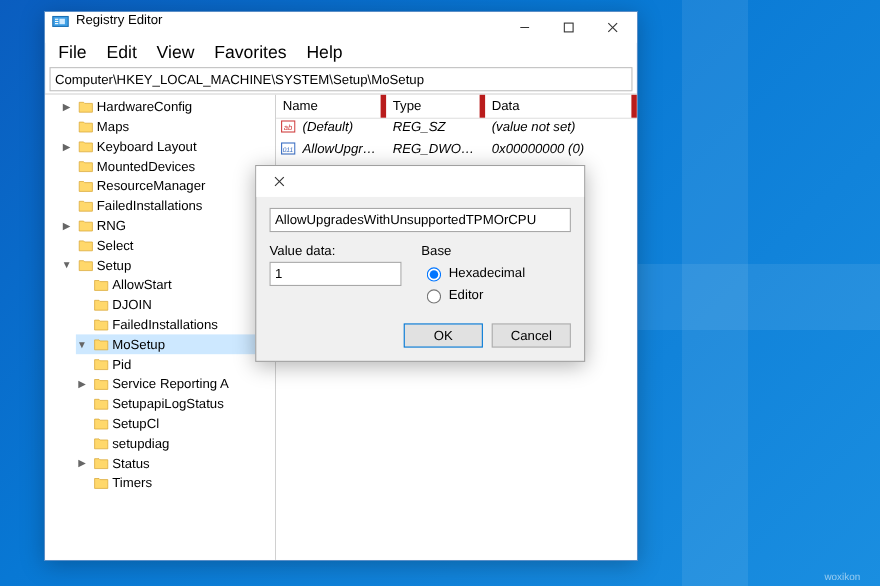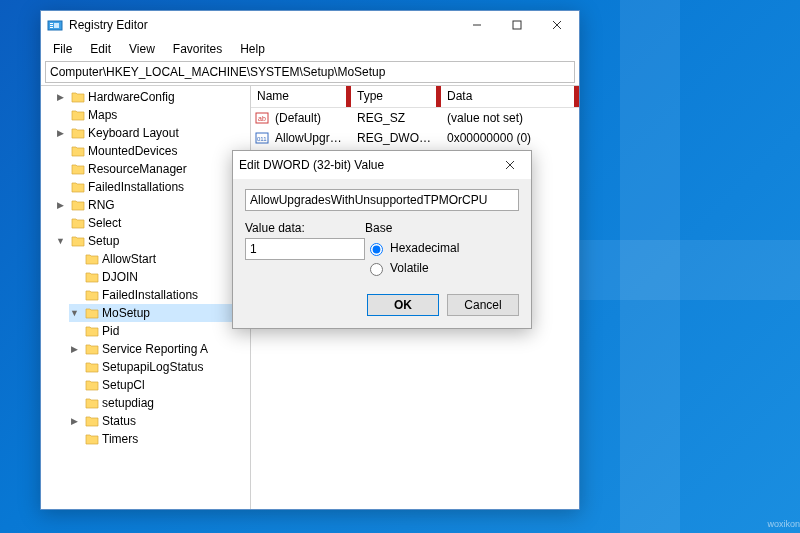--- a/index.html
+++ b/index.html
@@ -22,42 +22,42 @@
     position: absolute;
     left: 40px; top: 10px;
     width: 540px; height: 500px;
     background: #ffffff;
     border: 1px solid #5a8ec7;
     display: flex; flex-direction: column;
     box-shadow: 0 4px 20px rgba(0,0,0,0.25);
   }
   .titlebar {
     height: 28px;
-    display: flex; align-items: center;
+    display: flex; 
     padding: 0 2px 0 6px;
     background: #ffffff;
   }
   .titlebar .app-icon {
     width: 16px; height: 16px; margin-right: 6px;
     display:flex;align-items:center;justify-content:center;
   }
   .titlebar .title { flex: 1; font-size: 12px; color:#000; }
   .win-controls { display:flex; }
   .win-btn {
     width: 40px; height: 28px;
     display:flex; align-items:center; justify-content:center;
     font-family: "Segoe MDL2 Assets", sans-serif;
     font-size: 10px; color:#333;
   }
   .menubar {
     height: 20px; display:flex; align-items:center;
     padding: 0 4px; gap: 2px;
     border-bottom: 0;
   }
-  .menu-item { padding: 2px 8px; font-size:12px; }
+  .menu-item { padding: 2px 8px; font-size:16px; }
   .addressbar {
     margin: 2px 4px;
     border: 1px solid #c0c0c0;
     padding: 3px 4px;
     font-size: 12px;
     background:#fff;
   }
   .content {
     flex: 1; display: flex; border-top: 1px solid #d0d0d0;
     overflow: hidden;
@@ -70,21 +70,21 @@
   .list-pane { flex:1; background:#fff; position: relative; }
   .list-header {
     display:flex; height:22px; border-bottom:1px solid #e0e0e0;
   }
   .list-header .col {
     padding: 3px 6px; border-right:5px solid #b91c1c; font-size:12px;
   }
   .col-name { width: 100px; }
   .col-type { width: 90px; }
   .col-data { flex:1; }
-  .list-row { display:flex; height:20px; align-items:center; }
+  .list-row { display:flex; height:20px; align-items:flex-start;font-style:italic; }
   .list-row .cell { padding: 0 6px; font-size:12px; overflow:hidden; white-space:nowrap; text-overflow:ellipsis; }
   .cell.icon { width:18px; padding: 0 0 0 4px; display:flex;align-items:center;}
   .cell.name { width: 82px; }
   .cell.type { width: 90px; }
   .cell.data { flex:1; }
   
   .tree ul { list-style:none; margin:0; padding:0 0 0 14px; }
   .tree li { position:relative; }
   .tree .node {
     display:flex; align-items:center; height:18px; gap:3px;
@@ -111,36 +111,36 @@
     padding: 0 6px; background:#fff;
     justify-content:space-between;
   }
   .dialog-body { padding: 10px 12px 6px 12px; }
   .dlg-label { font-size:12px; margin-bottom:3px; }
   .dlg-input {
     width:100%; background:#fff; border:1px solid #a8a8a8;
     padding:3px 4px; font-size:12px; font-family:inherit;
     margin-bottom:10px;
   }
-  .dlg-row { display:flex; }
+  .dlg-row { display:flex; gap:18px; }
   .dlg-col { display:flex; flex-direction:column; }
   .dlg-col.val { width:120px; }
   .dlg-col.base { flex:1; }
   .radio-wrap { display:flex; align-items:center; gap:4px; font-size:12px; margin:2px 0;}
   .dialog-buttons {
     padding: 10px 12px 12px; display:flex; justify-content:flex-end; gap:8px;
   }
   .btn {
     min-width:72px; height:22px; font-size:12px;
     background:#e1e1e1; border:1px solid #adadad;
     display:flex;align-items:center;justify-content:center;
   }
-  .btn.default { border:1px solid #0078d7;font-weight:bold; }
+  .btn.default { border:1px solid #0078d7; }
   .close-x { width:30px; text-align:center; font-size:14px; color:#333;}
-  .watermark { position:absolute; right:0; bottom:4px; font-size:9px; color:rgba(255,255,255,0.55);margin-left:24px; }
+  .watermark { position:absolute; right:18px; bottom:4px; font-size:9px; color:rgba(255,255,255,0.55);margin-left:24px; }
 </style>
 </head>
 <body>
 
 <div class="bg-stripe-v"></div>
 <div class="bg-stripe-h"></div>
 
 <div class="regedit-window">
   <div class="titlebar">
     <span class="app-icon">
@@ -459,21 +459,20 @@
             <span class="cell type">REG_DWORD</span>
             <span class="cell data">0x00000000 (0)</span>
           </div>
         </div>
     </div>
   </div>
 </div>
 
 <div class="dialog">
   <div class="dialog-title">
-    <span>Edit DWORD (32-bit) Value</span>
     <span class="close-x">
       <svg width="10" height="10">
           <line x1="1" y1="1" x2="9" y2="9" stroke="#333"></line>
           <line x1="9" y1="1" x2="1" y2="9" stroke="#333"></line>
         </svg>
     </span>
   </div>
   <div class="dialog-body">
     <input class="dlg-input" readonly="" value="AllowUpgradesWithUnsupportedTPMOrCPU" style="">
     <div class="dlg-row">
@@ -482,21 +481,21 @@
         <input class="dlg-input" value="1" style="">
       </div>
       <div class="dlg-col base">
         <div class="dlg-label">Base</div>
         <label class="radio-wrap">
           <input type="radio" name="base" checked="" style="">
           <span>Hexadecimal</span>
         </label>
         <label class="radio-wrap">
           <input type="radio" name="base" style="">
-          <span>Volatile</span>
+          <span>Editor</span>
         </label>
       </div>
     </div>
   </div>
   <div class="dialog-buttons">
     <div class="btn default">OK</div>
     <div class="btn">Cancel</div>
   </div>
 </div>
 

